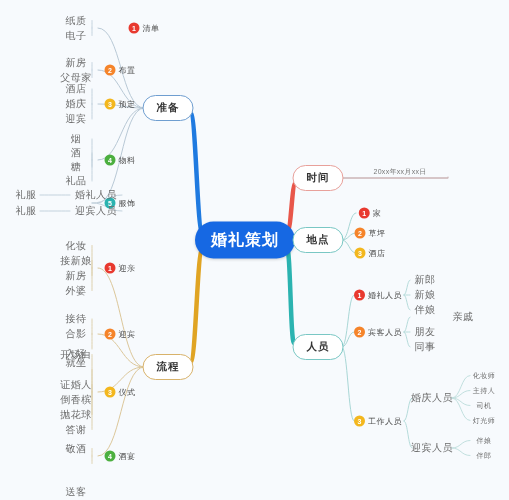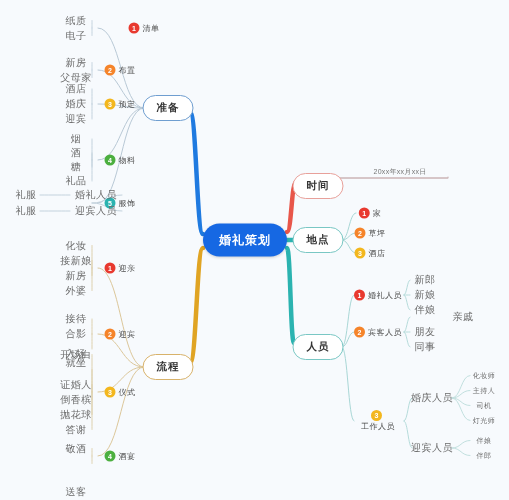--- a/index.html
+++ b/index.html
@@ -9,31 +9,31 @@
     font-family:"Liberation Sans","DejaVu Sans",sans-serif;
     overflow:hidden;position:relative;
   }
   #canvas{position:absolute;inset:0;width:509px;height:500px;}
   svg.links{position:absolute;left:0;top:0;width:509px;height:500px;pointer-events:none;}
   .node{position:absolute;white-space:nowrap;transform:translate(-50%,-50%);}
 
   
   .central{
     background:#1668e3;color:#fff;border-radius:20px;
-    font-size:12px;font-weight:bold;padding:8px 16px;
+    font-size:16px;font-weight:bold;padding:8px 16px;
     letter-spacing:1px;box-shadow:0 1px 3px rgba(0,0,0,.18);
   }
   
   .pill{
     background:#fff;border:1.4px solid #9bb8d8;border-radius:13px;
     font-size:10.5px;font-weight:bold;color:#333;padding:5px 13px;letter-spacing:1px;
   }
   .pill.blue{border-color:#6f9ed0;}
   .pill.orange{border-color:#d8b26a;}
-  .pill.red{border-color:#e8a09a;margin-top:8px;}
+  .pill.red{border-color:#e8a09a;}
   .pill.teal{border-color:#79c7c4;}
 
   
   .item{display:flex;align-items:center;font-size:8px;color:#4a4a4a;}
   .badge{
     width:11px;height:11px;border-radius:50%;color:#fff;
     font-size:7px;line-height:11px;text-align:center;
     margin-right:3px;font-weight:bold;flex:none;
   }
   .lbl{letter-spacing:.5px;}
@@ -207,21 +207,21 @@
       <div class="node leaf" style="left: 425px; top: 280px;">新郎</div>
       <div class="node leaf" style="left: 425px; top: 295px;">新娘</div>
       <div class="node leaf" style="left: 425px; top: 310px;">伴娘</div>
       <div class="node item" style="left: 378px; top: 332px;">
         <span class="badge" style="background:#f5842a">2</span>
         <span class="lbl">宾客人员</span>
       </div>
       <div class="node leaf" style="left: 425px; top: 317px; margin-left: 38px;">亲戚</div>
       <div class="node leaf" style="left: 425px; top: 332px;">朋友</div>
       <div class="node leaf" style="left: 425px; top: 347px;">同事</div>
-      <div class="node item" style="left: 378px; top: 421px; flex-direction: column;">
+      <div class="node item" style="left: 378px; top: 421px;">
         <span class="badge" style="background:#f3b71e">3</span>
         <span class="lbl">工作人员</span>
       </div>
       <div class="node leaf" style="left: 432px; top: 398px;">婚庆人员</div>
       <div class="node leaf sub" style="left: 484px; top: 375.5px;">化妆师</div>
       <div class="node leaf sub" style="left: 484px; top: 390.5px;">主持人</div>
       <div class="node leaf sub" style="left: 484px; top: 405.5px;">司机</div>
       <div class="node leaf sub" style="left: 484px; top: 420.5px;">灯光师</div>
       <div class="node leaf" style="left: 432px; top: 448px;">迎宾人员</div>
       <div class="node leaf sub" style="left: 484px; top: 440.5px;">伴娘</div>

